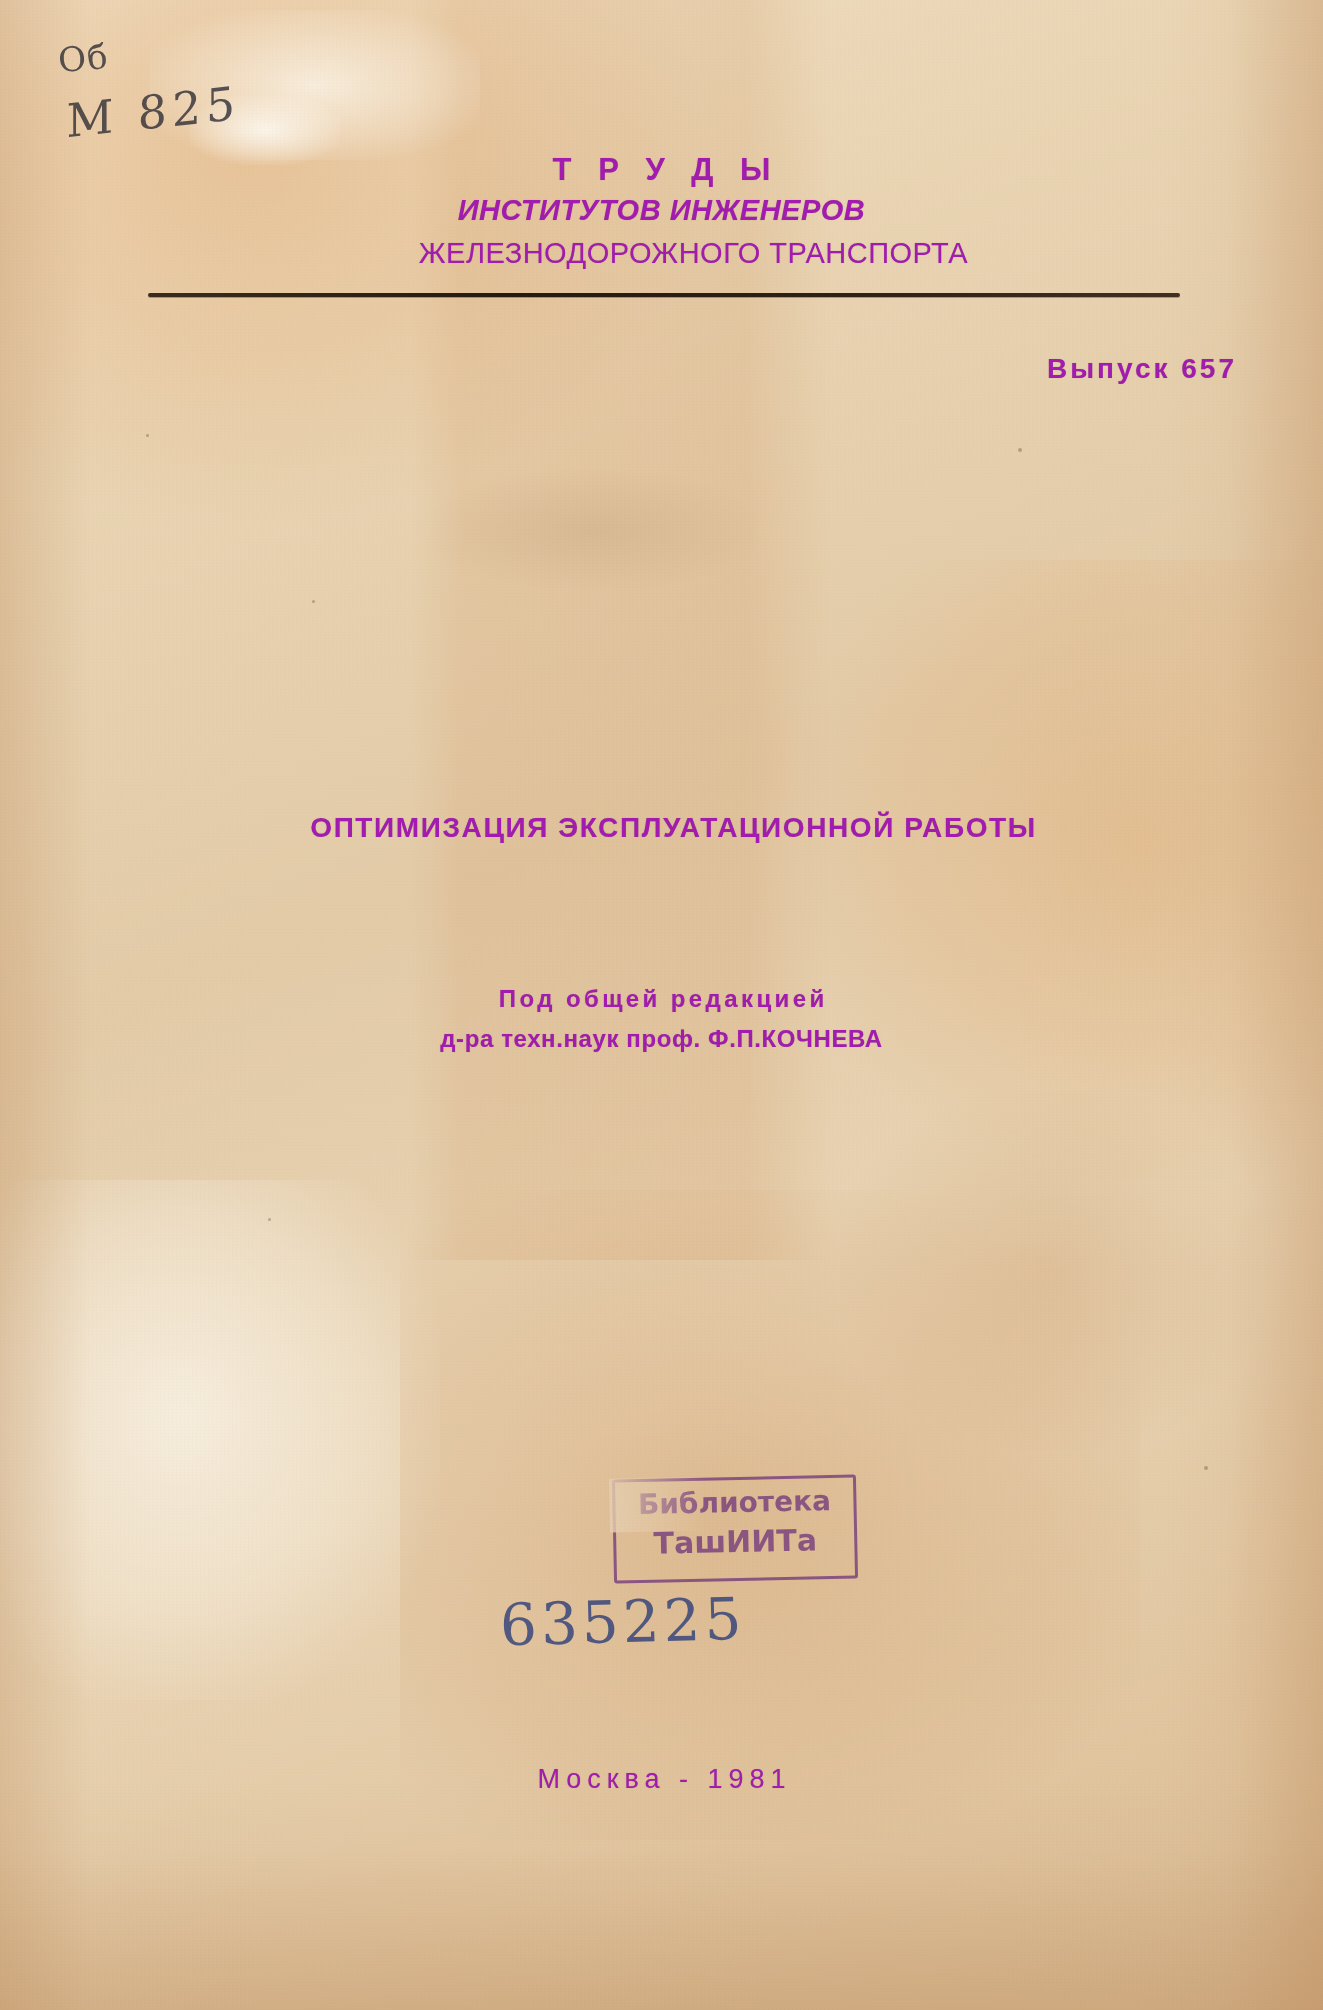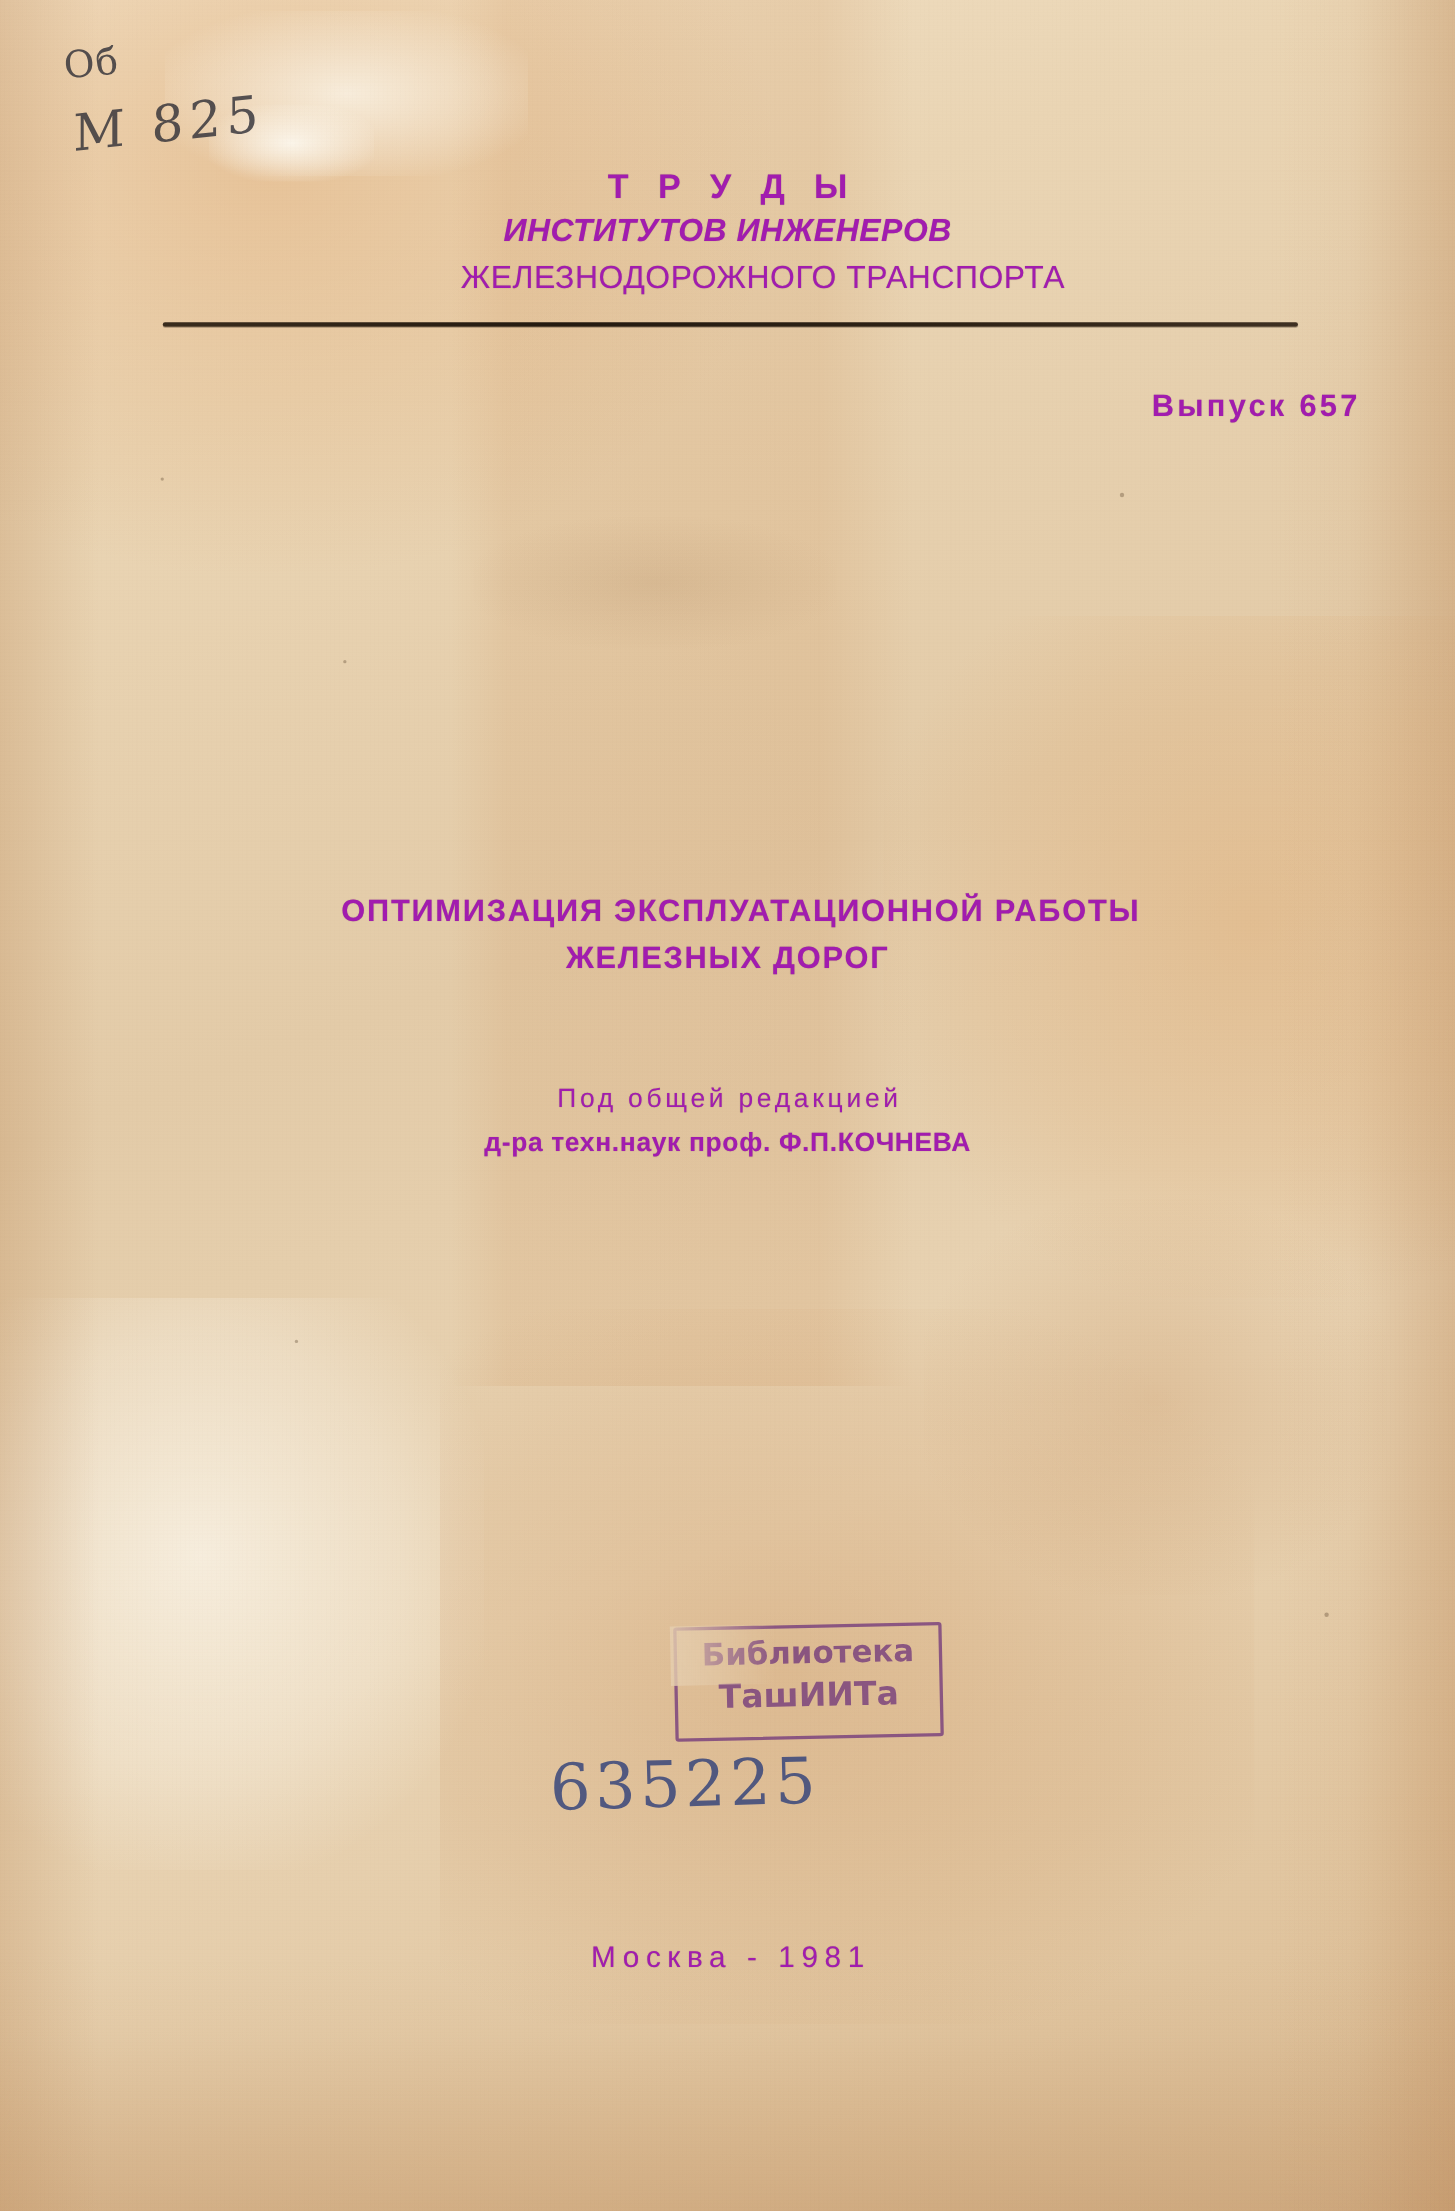--- a/index.html
+++ b/index.html
@@ -149,21 +149,21 @@
   .subject-2 {
     top: 855px;
     font-size: 28px;
     font-weight: bold;
     letter-spacing: 1.6px;
   }
 
   .editor-1 {
     top: 985px;
     font-size: 24px;
-    font-weight: normal;
+    font-weight: bold;
     letter-spacing: 3.4px;
     text-indent: 3.4px;
   }
   .editor-2 {
     top: 1025px;
     font-size: 24px;
     font-weight: bold;
     letter-spacing: 0.6px;
   }
 
@@ -281,21 +281,20 @@
 
   <div class="ink title-trudy">Т Р У Д Ы</div>
   <div class="ink title-line2">ИНСТИТУТОВ ИНЖЕНЕРОВ</div>
   <div class="ink title-line3">ЖЕЛЕЗНОДОРОЖНОГО ТРАНСПОРТА</div>
 
   <div class="rule"></div>
 
   <div class="ink issue">Выпуск 657</div>
 
   <div class="ink subject-1">ОПТИМИЗАЦИЯ ЭКСПЛУАТАЦИОННОЙ РАБОТЫ</div>
-  <div class="ink subject-2">ЖЕЛЕЗНЫХ ДОРОГ</div>
 
   <div class="ink editor-1">Под общей редакцией</div>
   <div class="ink editor-2">д-ра техн.наук проф. Ф.П.КОЧНЕВА</div>
 
   <div class="stamp">
     <div class="stamp-line stamp-l1">Библиотека</div>
     <div class="stamp-line stamp-l2">ТашИИТа</div>
     <div class="stamp-fade"></div>
   </div>
 

